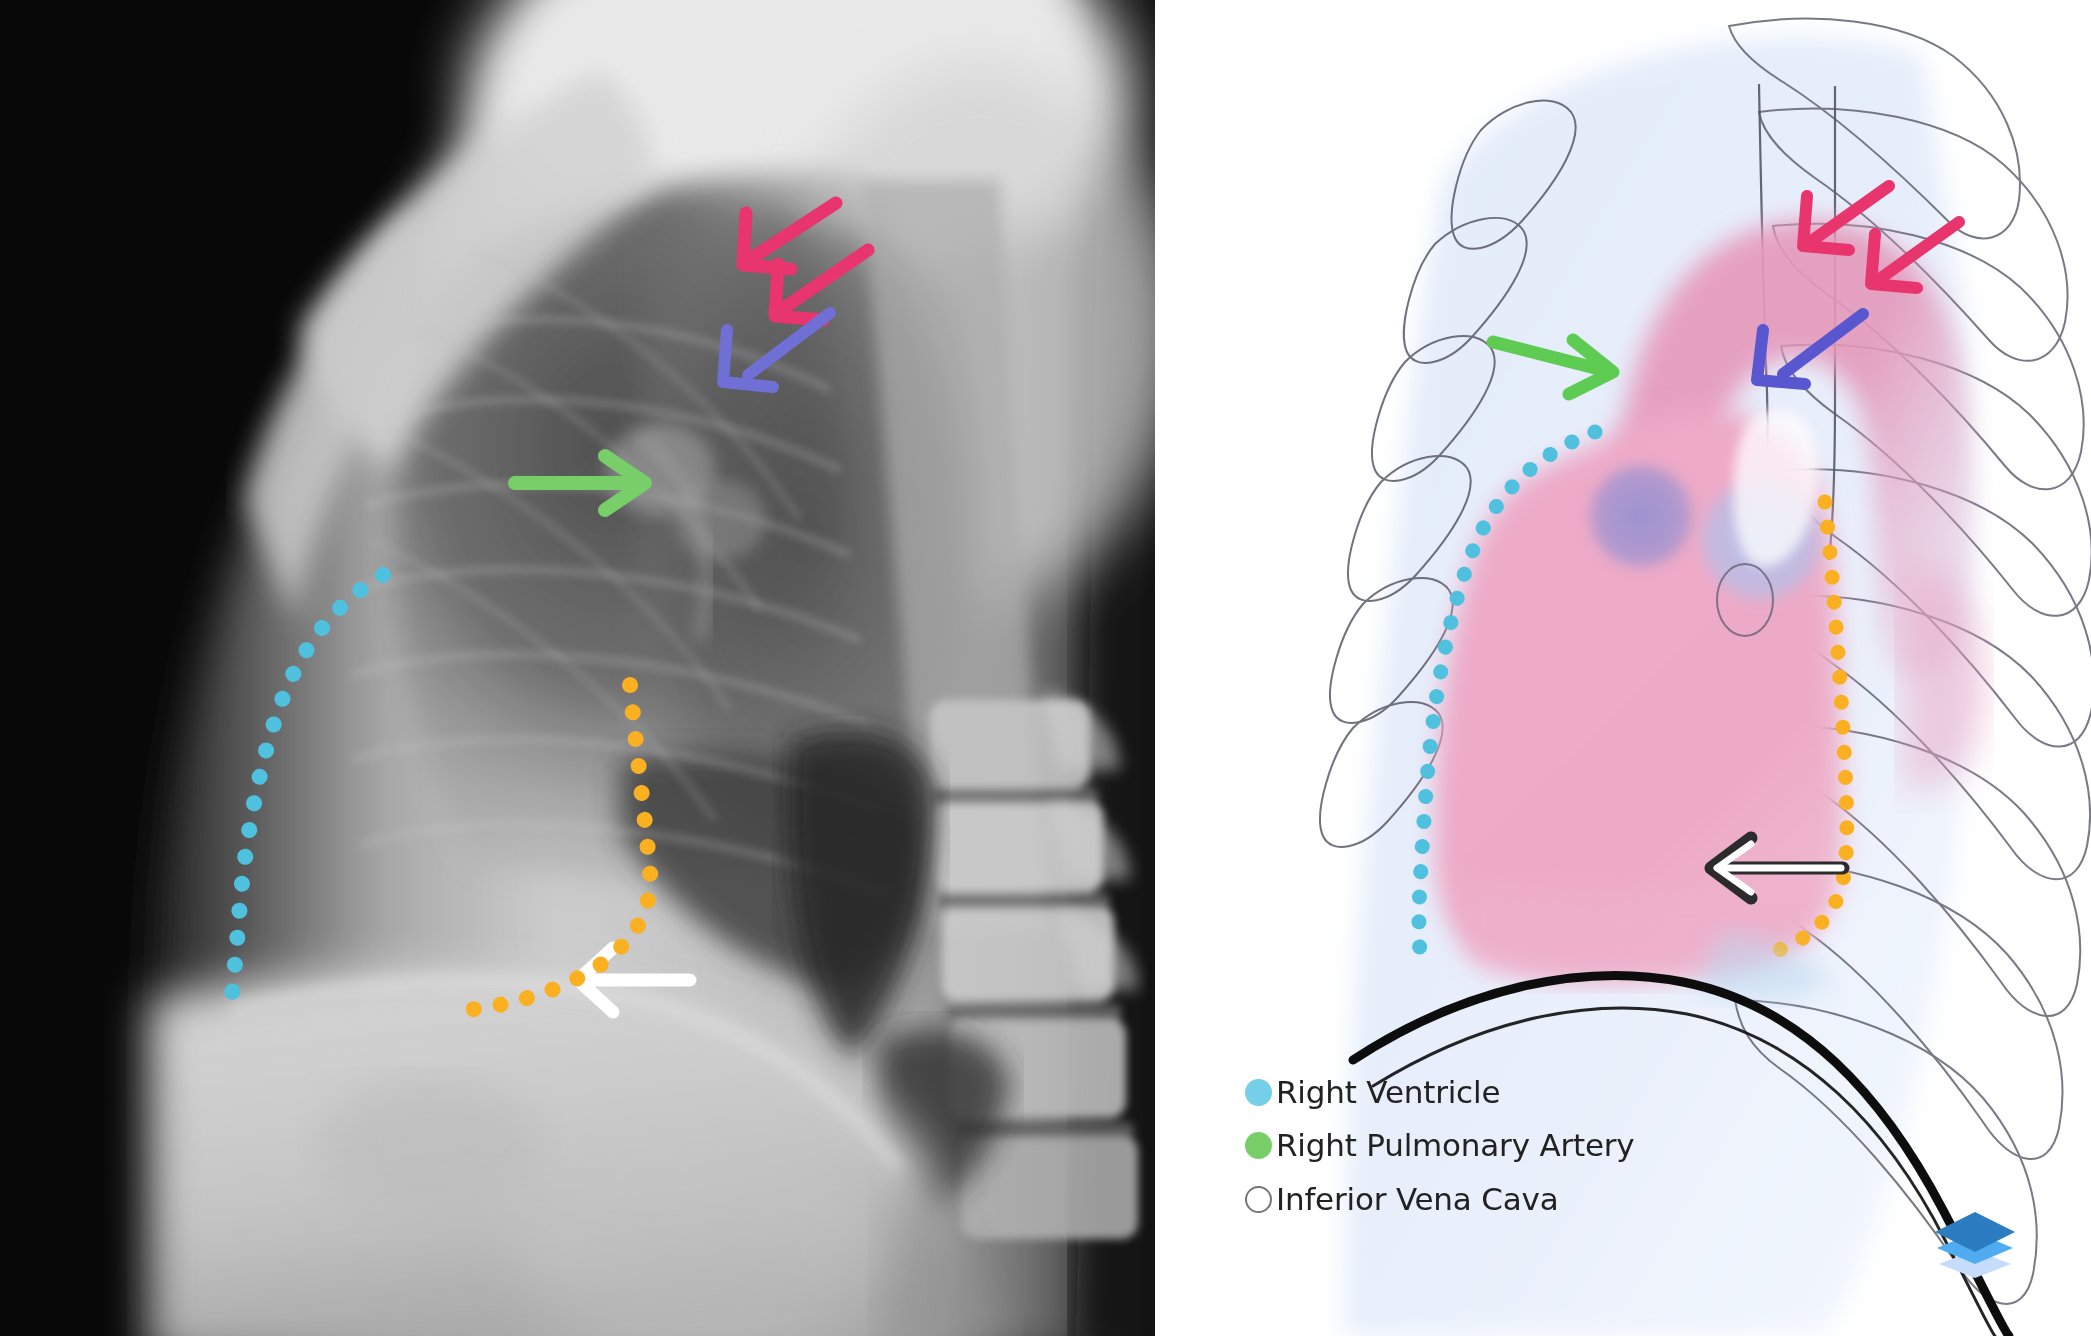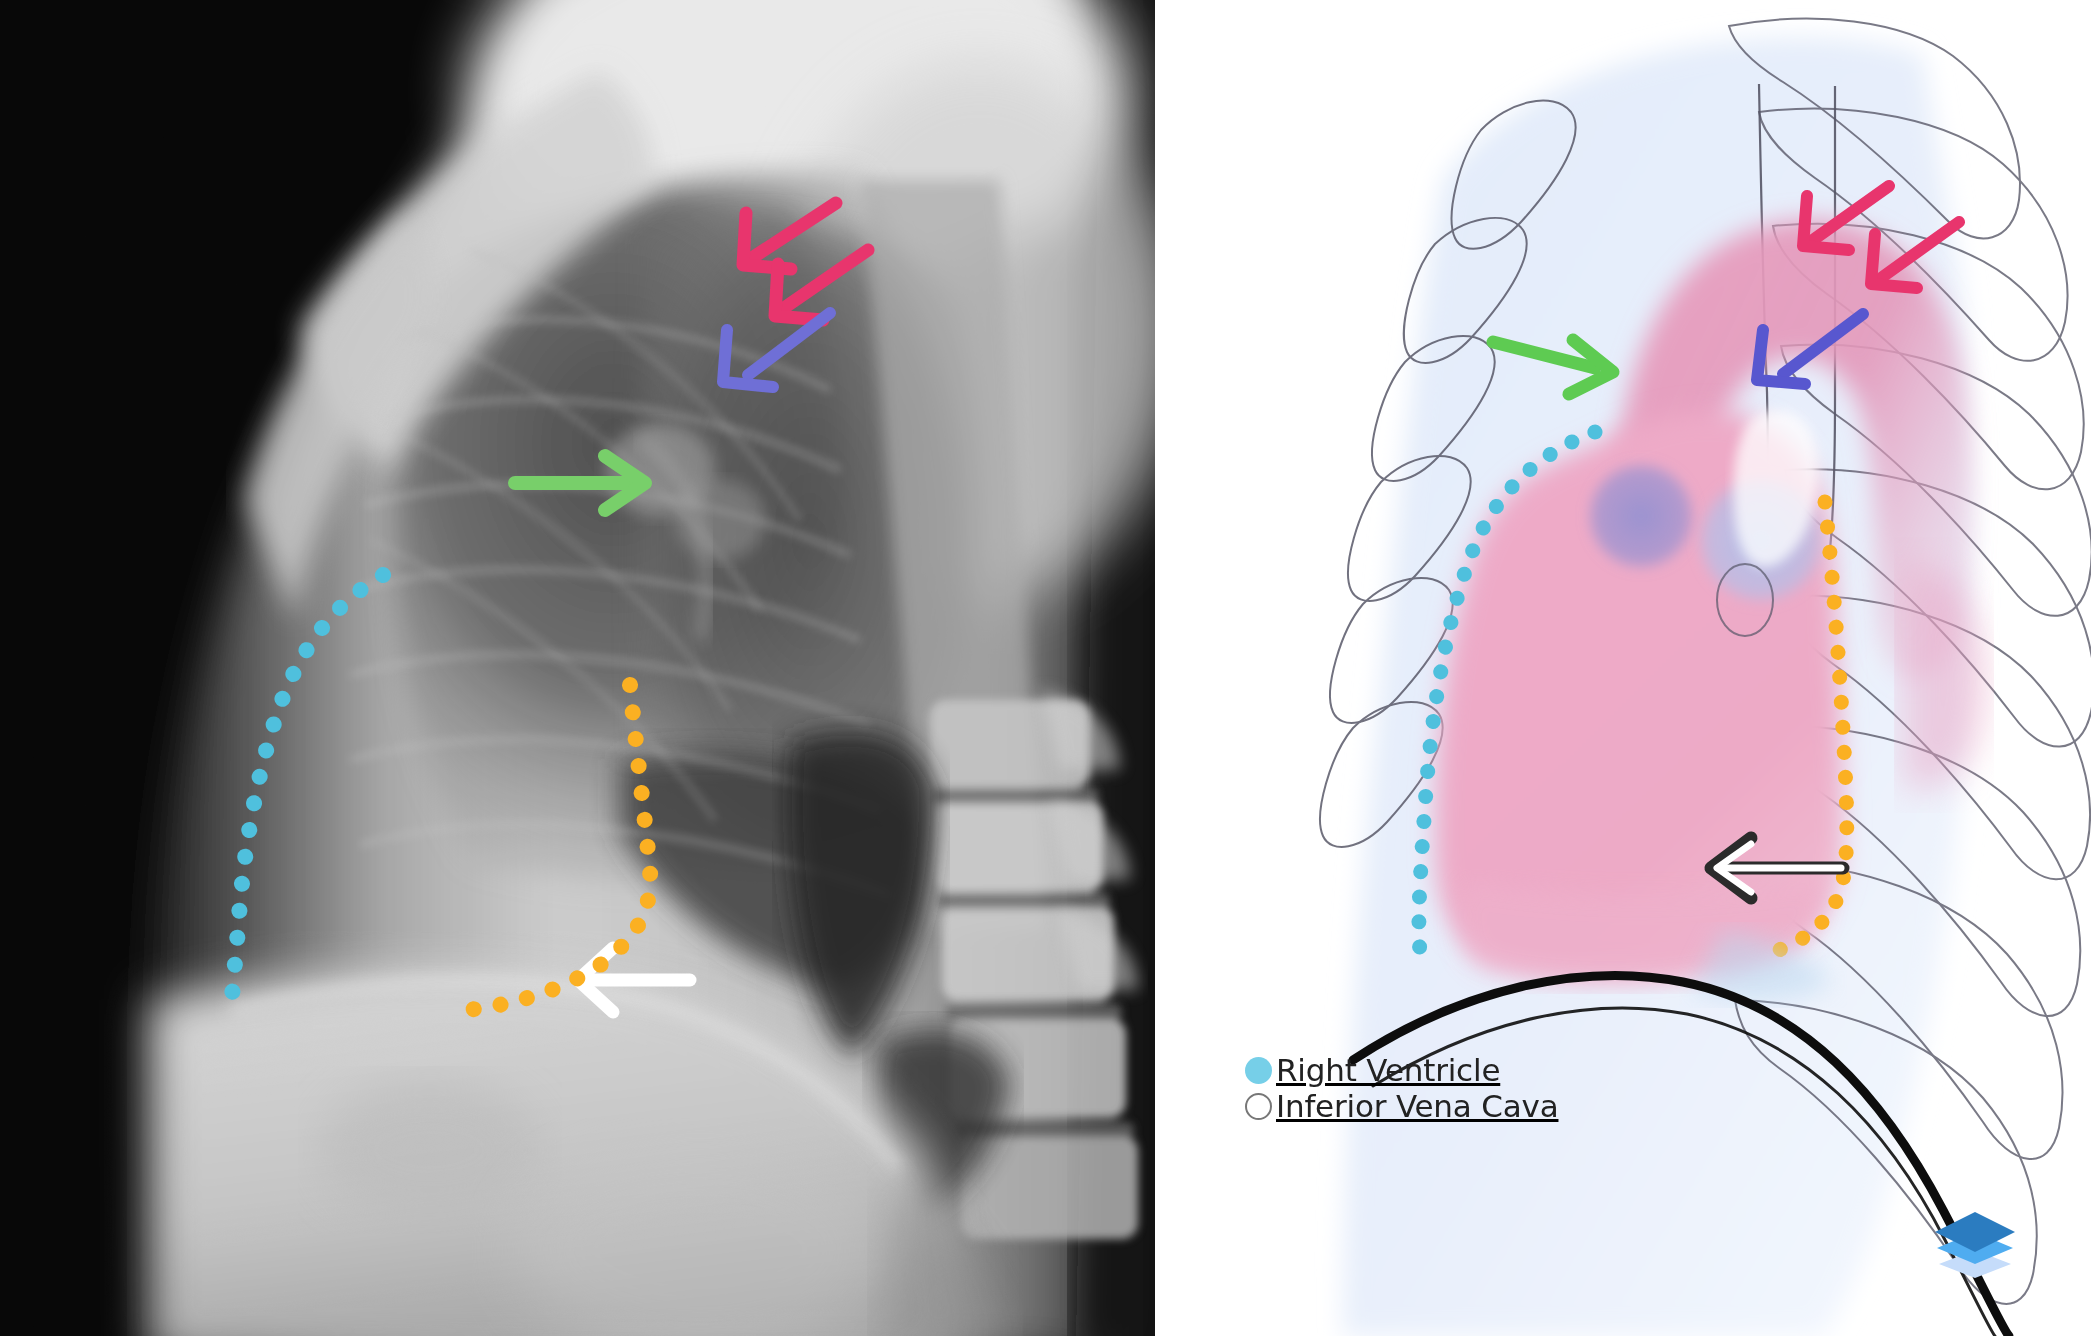--- a/index.html
+++ b/index.html
@@ -30,25 +30,24 @@
     position:relative;
     width:928px; height:1336px;
     background:#ffffff;
     overflow:hidden;
   }
   .diagram-svg { position:absolute; inset:0; width:100%; height:100%; }
 
   
   .legend {
     position:absolute;
-    left:82px; top:1052px;
+    left:82px; top:1074px;
     display:flex; flex-direction:column;
-    gap:0px;
+    gap:17px;
     z-index:40;
-    text-decoration:underline;
   }
   .legend-row {
     display:flex; align-items:center; gap:4px;
     height:36.5px;
   }
   .legend-dot {
     width:27px; height:27px; border-radius:50%;
     flex:0 0 27px;
   }
   .legend-dot.hollow {
@@ -459,20 +458,24 @@
 
     <div class="legend">
 
       <div class="legend-row">
         <span class="legend-dot" style="background:#76cfe8"></span>
         <span class="legend-label">Right Ventricle</span>
       </div>
 
 
 
+      <div class="legend-row">
+        <span class="legend-dot" style="background:#78cf6a"></span>
+        <span class="legend-label">Right Pulmonary Artery</span>
+      </div>
 
 
       <div class="legend-row">
         <span class="legend-dot hollow"></span>
         <span class="legend-label">Inferior Vena Cava</span>
       </div>
 
     </div>
 
     <svg class="layers-logo" viewBox="0 0 96 78">

